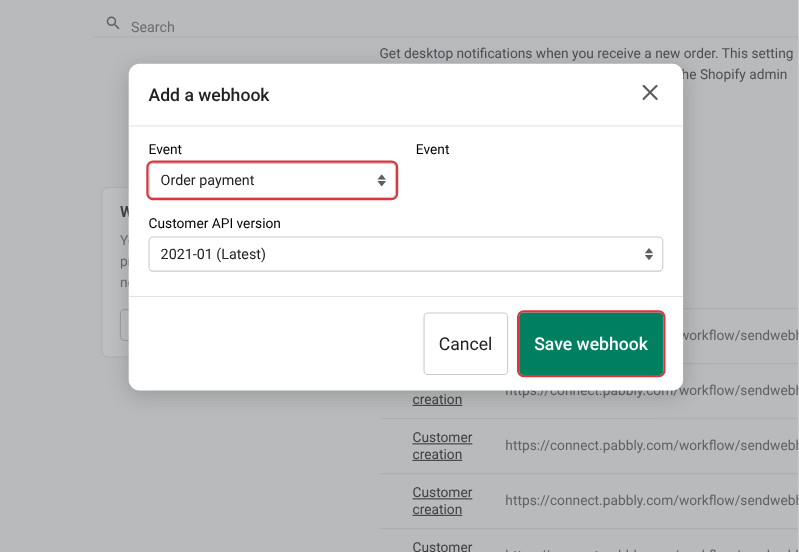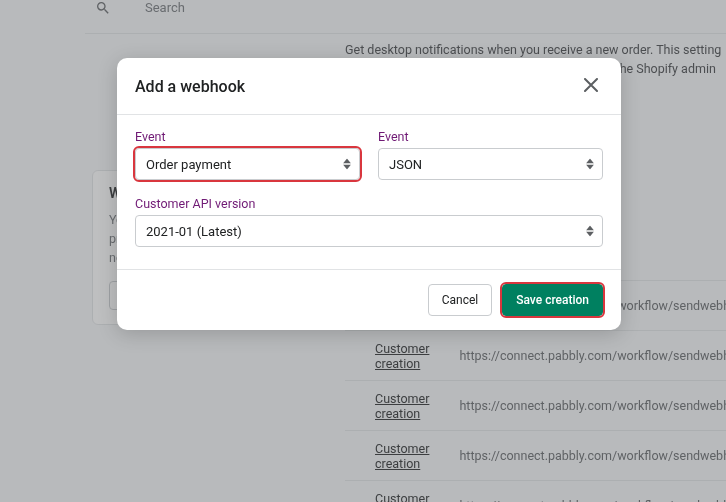--- a/index.html
+++ b/index.html
@@ -1,21 +1,21 @@
 <!DOCTYPE html>
 <html><head>
 <meta charset="utf-8">
 <style>
   * { box-sizing: border-box; margin: 0; padding: 0; font-family: -apple-system, BlinkMacSystemFont, "Segoe UI", Roboto, Helvetica, Arial, sans-serif; }
   html, body { width: 726px; height: 502px; overflow: hidden; }
   body { background: #f4f6f8; position: relative; }
 
   
   .bg { position: absolute; inset: 0; filter: blur(0.3px); }
-  .search-bar { position: absolute; top: 0; left: 85px; right: 0; height: 34px; display: flex; align-items: flex-start; padding: 0 10px; background: #f4f6f8; color: #5c5f62; border-bottom: 1px solid #e1e3e5; gap: 26px; }
+  .search-bar { position: absolute; top: 0; left: 85px; right: 0; height: 34px; display: flex; align-items: flex-end; padding: 0 10px; background: #f4f6f8; color: #5c5f62; border-bottom: 1px solid #e1e3e5; }
   .search-bar svg { width: 16px; height: 16px; fill: #5c5f62; margin-right: 8px; }
   .search-bar span { font-size: 13px; color: #6d7175; }
 
   .bg-text { position: absolute; top: 34px; left: 345px; right: 0; font-size: 12.5px; color: #3b3d40; line-height: 1.55; padding: 6px 0; }
 
   .left-card { position: absolute; top: 170px; left: 92px; width: 260px; background: #fff; border: 1px solid #e1e3e5; border-radius: 6px; padding: 14px 16px; }
   .left-card h3 { font-size: 14px; font-weight: 600; color: #202223; margin-bottom: 10px; }
   .left-card p { font-size: 12.5px; color: #6d7175; line-height: 1.5; margin-bottom: 14px; }
   .left-card button { font-size: 12.5px; padding: 6px 10px; border: 1px solid #c9cccf; background: #fff; border-radius: 4px; cursor: pointer; }
 
@@ -42,21 +42,21 @@
   .close-btn { width: 24px; height: 24px; display: flex; align-items: center; justify-content: center; cursor: pointer; border: none; background: transparent; }
   .close-btn svg { width: 14px; height: 14px; fill: #5c5f62; }
 
   .modal-divider { height: 1px; background: #e1e3e5; }
 
   .modal-body { padding: 14px 18px 6px 18px; }
 
   .row { display: flex; gap: 18px; margin-bottom: 16px; }
   .field { flex: 1; display: flex; flex-direction: column; }
   .field.full { flex: none; width: 100%; }
-  .field label { font-size: 12.5px; color: #701a75; margin-bottom: 4px; }
+  .field label { font-size: 12.5px; color: #000000; margin-bottom: 4px; }
 
   .select-wrap, .input-wrap {
     position: relative;
     border: 1px solid #c9cccf;
     border-radius: 4px;
     background: #fff;
     height: 32px;
     display: flex;
     align-items: flex-start;
   }
@@ -73,21 +73,21 @@
   .select-caret {
     position: absolute; right: 8px; top: 50%; transform: translateY(-50%);
     display: flex; flex-direction: column; gap: 1px; pointer-events: none;
   }
   .select-caret svg { width: 8px; height: 5px; fill: #5c5f62; display: block; }
 
   .hl-red { outline: 2px solid #d9363e; outline-offset: 0; }
   .input-focus { border-color: #2c6ecb; box-shadow: 0 0 0 1px #2c6ecb; }
 
   .modal-footer { display: flex; justify-content: flex-end; gap: 10px; padding: 14px 18px; border-top: 1px solid #e1e3e5; }
-  .btn { font-size: 12px; padding: 8px 13px; border-radius: 4px; cursor: pointer; }
+  .btn { font-size: 16px; padding: 18px 13px; border-radius: 4px; cursor: pointer; }
   .btn-cancel { background: #fff; border: 1px solid #c9cccf; color: #202223; }
   .btn-save { background: #008060; border: 1px solid #008060; color: #fff; font-weight: 500; }
 </style>
 </head>
 <body>
 
 <div class="bg">
   <div class="search-bar">
     <span>
       <svg viewBox="0 0 24 24">
@@ -156,33 +156,20 @@
                 <path d="M0 5l4-5 4 5z"></path>
               </svg>
             <svg viewBox="0 0 8 5">
                 <path d="M0 0l4 5 4-5z"></path>
               </svg>
           </span>
         </div>
       </div>
       <div class="field">
         <label>Event</label>
-        <div class="select-wrap">
-          <select>
-            <option>JSON</option>
-          </select>
-          <span class="select-caret">
-            <svg viewBox="0 0 8 5">
-                <path d="M0 5l4-5 4 5z"></path>
-              </svg>
-            <svg viewBox="0 0 8 5">
-                <path d="M0 0l4 5 4-5z"></path>
-              </svg>
-          </span>
-        </div>
       </div>
     </div>
 
 
     <div class="row">
       <div class="field full">
         <label>Customer API version</label>
         <div class="select-wrap">
           <select>
             <option>2021-01 (Latest)</option>
@@ -195,15 +182,15 @@
                 <path d="M0 0l4 5 4-5z"></path>
               </svg>
           </span>
         </div>
       </div>
     </div>
   </div>
 
   <div class="modal-footer">
     <button class="btn btn-cancel">Cancel</button>
-    <button class="btn btn-save hl-red">Save creation</button>
+    <button class="btn btn-save hl-red">Save webhook</button>
   </div>
 </div>
 
 </body></html>

